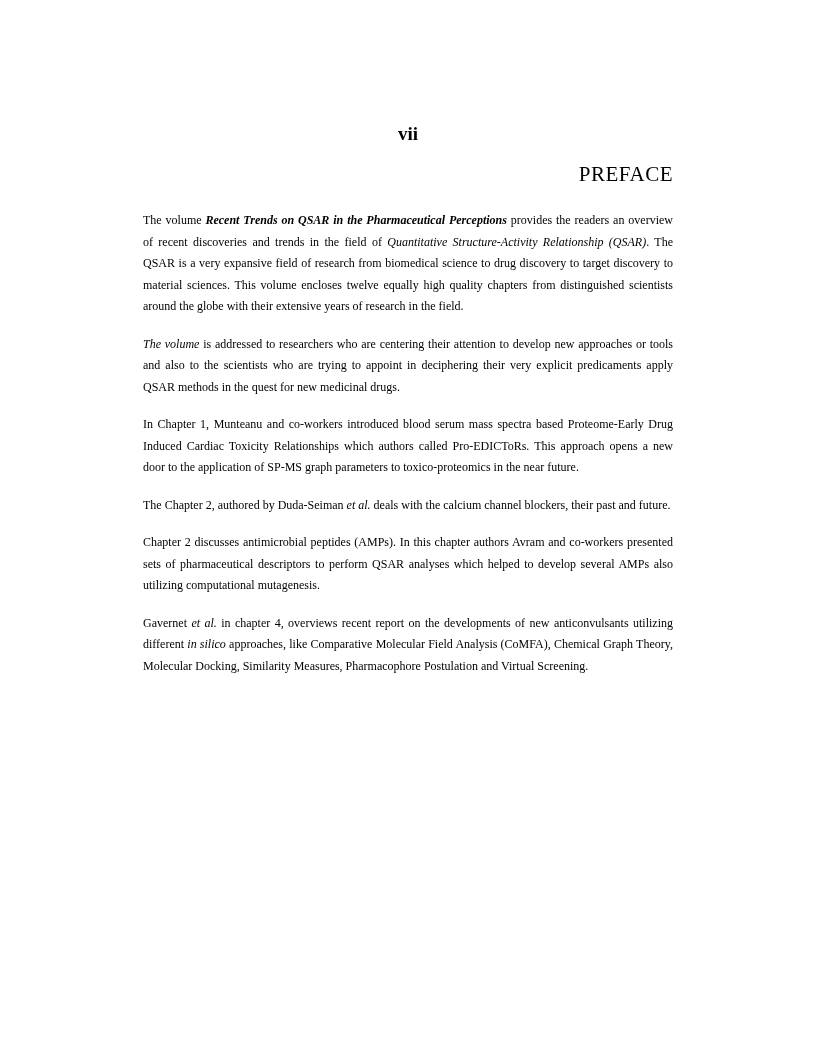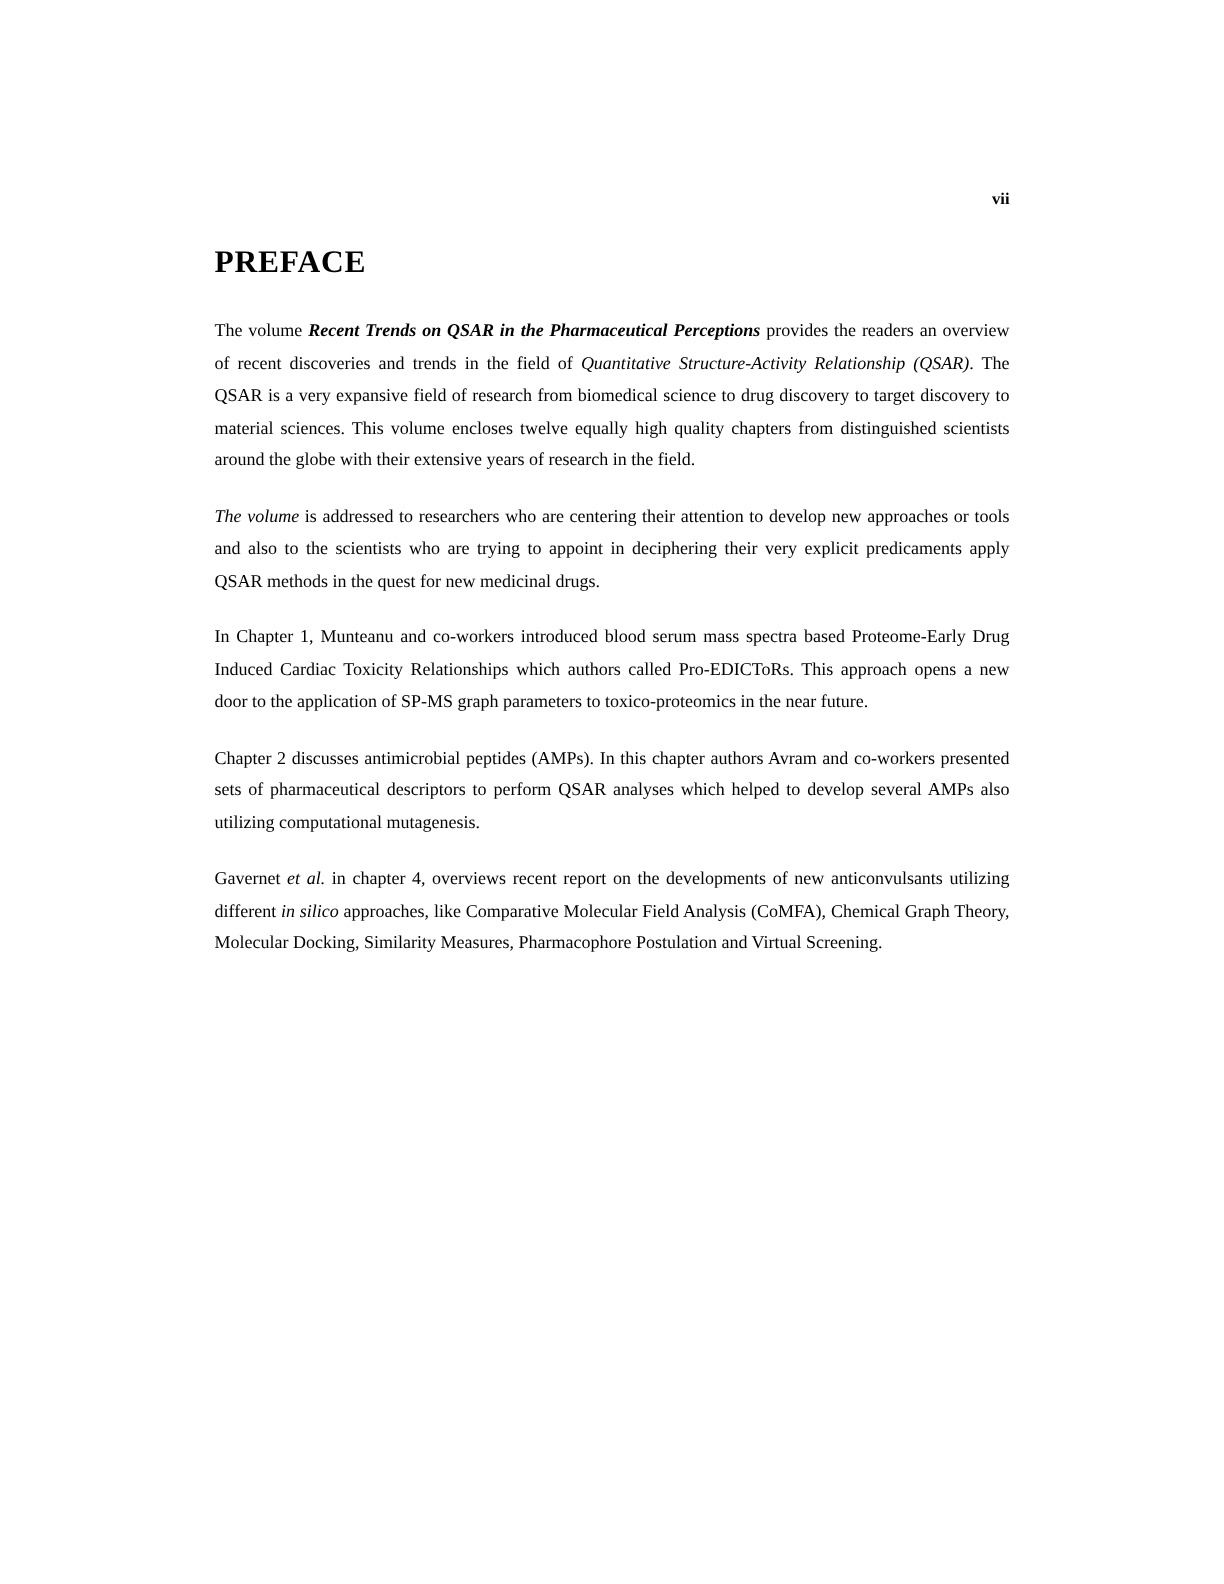--- a/index.html
+++ b/index.html
@@ -12,30 +12,30 @@
     width: 816px;
     height: 1056px;
     box-sizing: border-box;
     background: #ffffff;
     color: #000000;
     font-family: "Liberation Serif", "DejaVu Serif", serif;
     padding: 126px 143px 0 143px;
     overflow: hidden;
   }
   .page-number {
-    text-align: right;
-    font-size: 11px;
+    text-align: center;
+    font-size: 19px;
     line-height: 15px;
     font-weight: 700;
   }
   .title {
-    text-align: left;
+    text-align: right;
     font-size: 21px;
     line-height: 24px;
-    font-weight: 700;
+    font-weight: 400;
     letter-spacing: 0.5px;
     margin: 21px 0 0 0;
   }
   .content {
     margin-top: 24px;
   }
   .para {
     font-size: 12px;
     line-height: 21.5px;
     text-align: justify;
@@ -53,16 +53,17 @@
 
 <div class="page">
   <div class="page-number">vii</div>
 
   <h1 class="title">PREFACE</h1>
 
   <div class="content">
     <p class="para"><span class="run-n">The volume </span><span class="run-bi">Recent Trends on QSAR in the Pharmaceutical Perceptions</span><span class="run-n"> provides the readers an overview of recent discoveries and trends in the field of </span><span class="run-i">Quantitative Structure-Activity Relationship (QSAR)</span><span class="run-n">. The QSAR is a very expansive field of research from biomedical science to drug discovery to target discovery to material sciences. This volume encloses twelve equally high quality chapters from distinguished scientists around the globe with their extensive years of research in the field.</span></p>
     <p class="para"><span class="run-i">The volume</span><span class="run-n"> is addressed to researchers who are centering their attention to develop new approaches or tools and also to the scientists who are trying to appoint in deciphering their very explicit predicaments apply QSAR methods in the quest for new medicinal drugs.</span></p>
     <p class="para"><span class="run-n">In Chapter 1, Munteanu and co-workers introduced blood serum mass spectra based Proteome-Early Drug Induced Cardiac Toxicity Relationships which authors called Pro-EDICToRs. This approach opens a new door to the application of SP-MS graph parameters to toxico-proteomics in the near future.</span></p>
+    <p class="para"><span class="run-n">The Chapter 2, authored by Duda-Seiman </span><span class="run-i">et al.</span><span class="run-n"> deals with the calcium channel blockers, their past and future.</span></p>
     <p class="para"><span class="run-n">Chapter 2 discusses antimicrobial peptides (AMPs). In this chapter authors Avram and co-workers presented sets of pharmaceutical descriptors to perform QSAR analyses which helped to develop several AMPs also utilizing computational mutagenesis.</span></p>
     <p class="para"><span class="run-n">Gavernet </span><span class="run-i">et al.</span><span class="run-n"> in chapter 4, overviews recent report on the developments of new anticonvulsants utilizing different </span><span class="run-i">in silico</span><span class="run-n"> approaches, like Comparative Molecular Field Analysis (CoMFA), Chemical Graph Theory, Molecular Docking, Similarity Measures, Pharmacophore Postulation and Virtual Screening.</span></p>
   </div>
 </div>
 
 </body></html>

